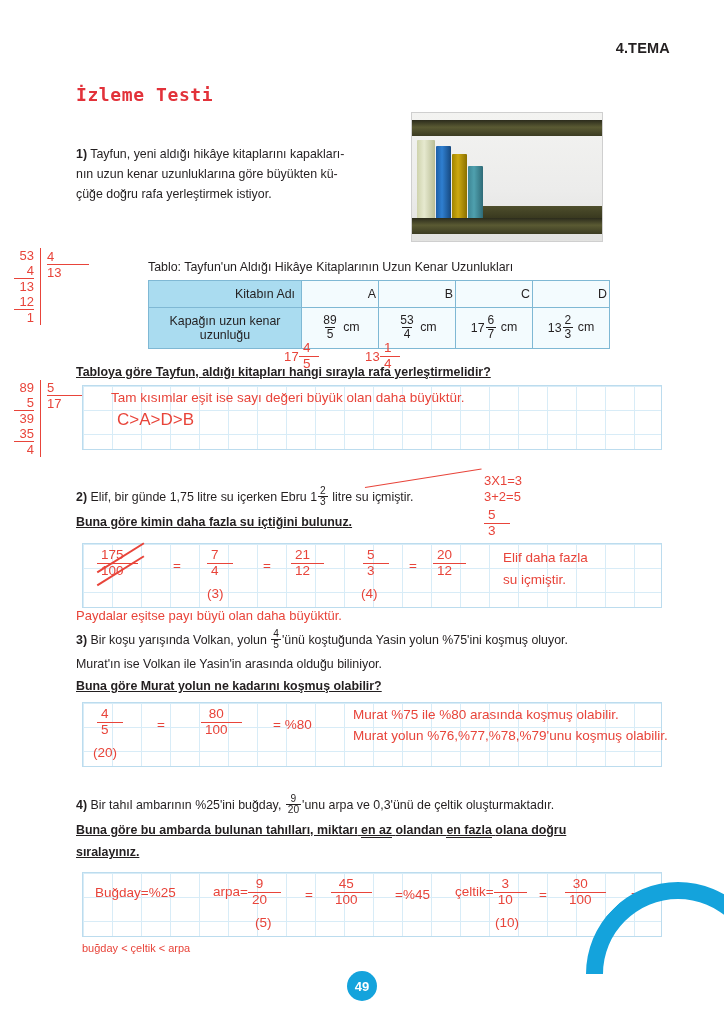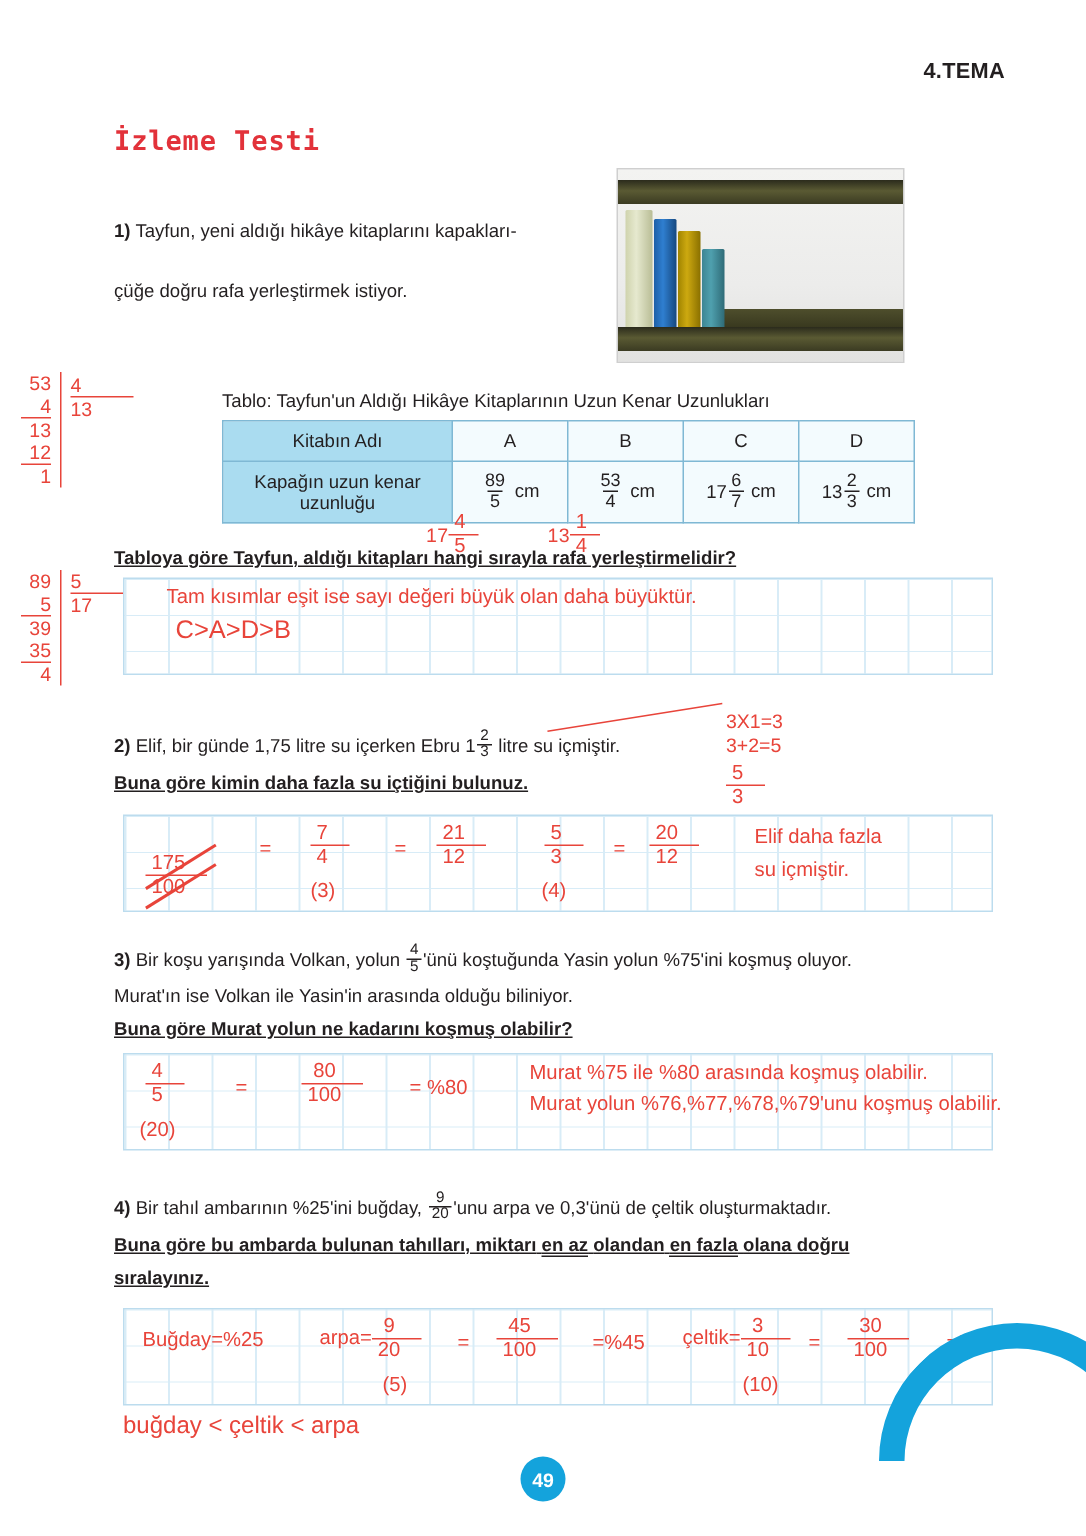--- a/index.html
+++ b/index.html
@@ -123,21 +123,21 @@
     background: #f3fbfe;
   }
   #data-table td.hdr-label {
     background: #aadcf0;
     width: 140px;
     padding: 3px 6px;
   }
   #data-table td.col {
     width: 72px;
   }
-  #data-table tr.r1 td { height: 20px; }
+  #data-table tr.r1 td { height: 20px; text-align: right; }
   #data-table tr.r2 td { height: 34px; }
 
   
   .division {
     font-size: 13px;
     color: #e8443a;
     line-height: 15px;
   }
   .division .dv-grid {
     display: grid;
@@ -239,21 +239,21 @@
 <body>
 
 <div id="page">
 
   <div class="abs" id="tema-label">4.TEMA</div>
   <div class="abs" id="section-title">İzleme Testi</div>
 
   <div class="abs qtext" style="left:76px; top:144px; width:330px;">
     <span class="qnum">1)</span>
     <span>Tayfun, yeni aldığı hikâye kitaplarını kapakları-</span><br>
-    <br>
+    <span>nın uzun kenar uzunluklarına göre büyükten kü-</span><br>
     <span>çüğe doğru rafa yerleştirmek istiyor.</span>
   </div>
 
   <div class="abs" id="book-photo">
     <div class="shelf-band" id="band-top"></div>
     <div class="shelf-band" id="band-bottom"></div>
     <div id="band-mid" class="abs"></div>
     <div class="book" id="book-a"></div>
     <div class="book" id="book-b"></div>
     <div class="book" id="book-c"></div>
@@ -387,21 +387,21 @@
   <div class="abs annot" style="left:484px; top:473px;">3X1=3</div>
   <div class="abs annot" style="left:484px; top:489px;">3+2=5</div>
   <div class="abs" style="left:484px; top:508px;">
     <span class="hfrac wide">
       <span class="n">5</span>
       <span class="d">3</span>
     </span>
   </div>
 
   <div class="abs answer-box" style="left:82px; top:543px; width:578px; height:63px;">
-    <div class="ink" style="left:14px; top:4px;margin-top:20px;">
+    <div class="ink" style="left:14px; top:4px;">
       <span class="struck"><span class="hfrac wide">
             <span class="n">175</span>
             <span class="d">100</span>
           </span></span>
     </div>
     <div class="ink" style="left:90px; top:14px;">=</div>
     <div class="ink" style="left:124px; top:4px;">
       <span class="hfrac wide">
           <span class="n">7</span>
           <span class="d">4</span>
@@ -426,20 +426,21 @@
     <div class="ink" style="left:350px; top:4px;">
       <span class="hfrac wide">
           <span class="n">20</span>
           <span class="d">12</span>
         </span>
     </div>
     <div class="ink" style="left:420px; top:6px;">Elif daha fazla</div>
     <div class="ink" style="left:420px; top:28px;">su içmiştir.</div>
   </div>
 
+  <div class="abs annot" style="left:76px; top:608px; font-size:13px;">Paydalar eşitse payı büyü olan daha büyüktür.</div>
 
   <div class="abs qtext" style="left:76px; top:630px;">
     <span class="qnum">3)</span>
     <span>Bir koşu yarışında Volkan, yolun</span>
     <span class="frac">
         <span class="num">4</span>
         <span class="den">5</span>
       </span><span>'ünü koştuğunda Yasin yolun %75'ini koşmuş oluyor.</span>
   </div>
   <div class="abs qtext" style="left:76px; top:654px;">Murat'ın ise Volkan ile Yasin'in arasında olduğu biliniyor.</div>
@@ -511,18 +512,18 @@
     <div class="ink" style="left:456px; top:14px;">=</div>
     <div class="ink" style="left:482px; top:4px;">
       <span class="hfrac wide">
           <span class="n">30</span>
           <span class="d">100</span>
         </span>
     </div>
     <div class="ink" style="left:548px; top:14px;">=%30</div>
   </div>
 
-  <div class="abs annot" style="left:82px; top:942px; font-size:16px;text-align:center;">buğday &lt; çeltik &lt; arpa</div>
+  <div class="abs annot" style="left:82px; top:942px; font-size:11px;text-align:center;">buğday &lt; çeltik &lt; arpa</div>
 
   <div class="abs" id="page-number">49</div>
   <div class="abs" id="corner-arc"></div>
 
 </div>
 
 </body></html>

